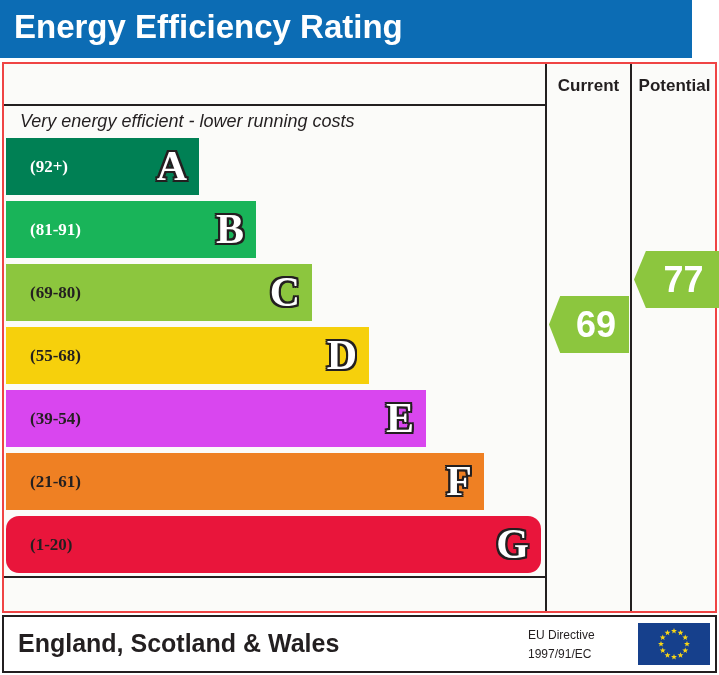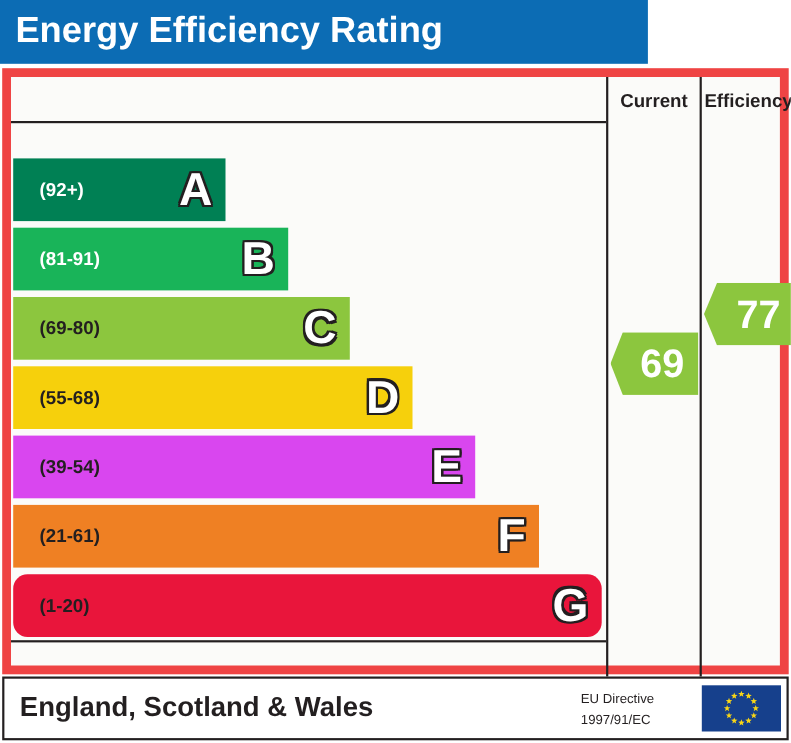--- a/index.html
+++ b/index.html
@@ -17,21 +17,21 @@
     background: #ffffff;
     overflow: hidden;
     box-sizing: border-box;
   }
 
   
   .title-bar {
     position: absolute;
     left: 0;
     top: 0;
-    width: 589px;
+    width: 692px;
     height: 58px;
     background: #0C6CB4;
     box-sizing: border-box;
   }
   .title-text {
     position: absolute;
     left: 14px;
     top: 8px;
     font-size: 33px;
     font-weight: bold;
@@ -40,21 +40,21 @@
     white-space: nowrap;
   }
 
   
   .chart-frame {
     position: absolute;
     left: 2px;
     top: 62px;
     width: 715px;
     height: 551px;
-    border: 8px solid #ef4444;
+    border: 2px solid #ef4444;
     box-sizing: border-box;
     background: #fbfbf9;
   }
 
   
   .col-sep {
     position: absolute;
     top: 0;
     width: 2px;
     height: 547px;
@@ -105,20 +105,21 @@
   }
   .edge-note.top { top: 47px; }
   .edge-note.bottom { top: 522px; }
 
   
   .band {
     position: absolute;
     left: 2px;
     height: 57px;
     box-sizing: border-box;
+    font-family: Liberation Serif, serif;
   }
   .band-range {
     position: absolute;
     left: 24px;
     top: 50%;
     transform: translateY(-50%);
     font-size: 17px;
     font-weight: bold;
     white-space: nowrap;
   }
@@ -209,22 +210,23 @@
   </div>
 
   <div class="chart-frame">
 
     <div class="col-sep current"></div>
     <div class="col-sep potential"></div>
     <div class="hdr-sep"></div>
     <div class="foot-sep"></div>
 
     <div class="col-head current">Current</div>
-    <div class="col-head potential">Efficiency</div>
-
+    <div class="col-head potential">Potential</div>
+
+    <div class="edge-note top">Very energy efficient - lower running costs</div>
 
     <div id="bands-layer">
         <div class="band" style="top: 74px; width: 193px; background: rgb(0, 128, 84);">
           <span class="band-range" style="color: rgb(255, 255, 255);">(92+)</span>
           <span class="band-letter">A</span>
         </div>
         <div class="band" style="top: 137px; width: 250px; background: rgb(25, 180, 89);">
           <span class="band-range" style="color: rgb(255, 255, 255);">(81-91)</span>
           <span class="band-letter">B</span>
         </div>

